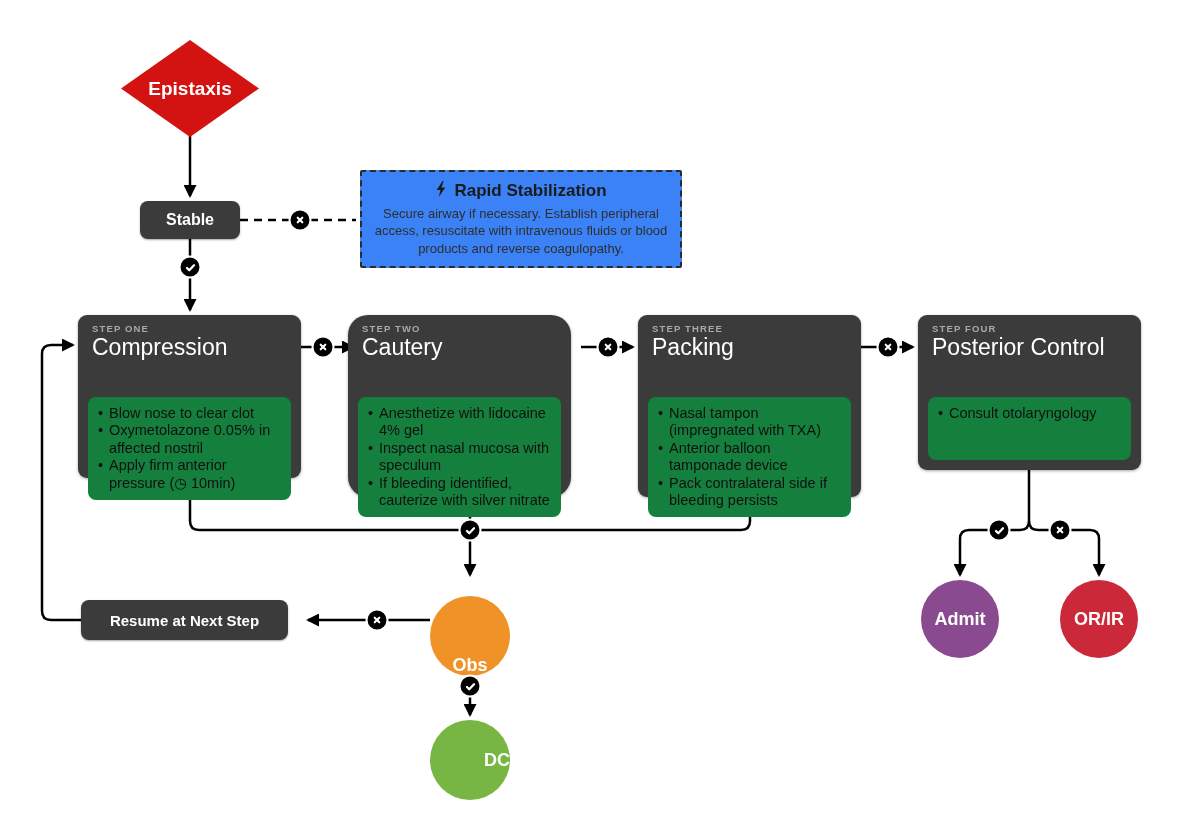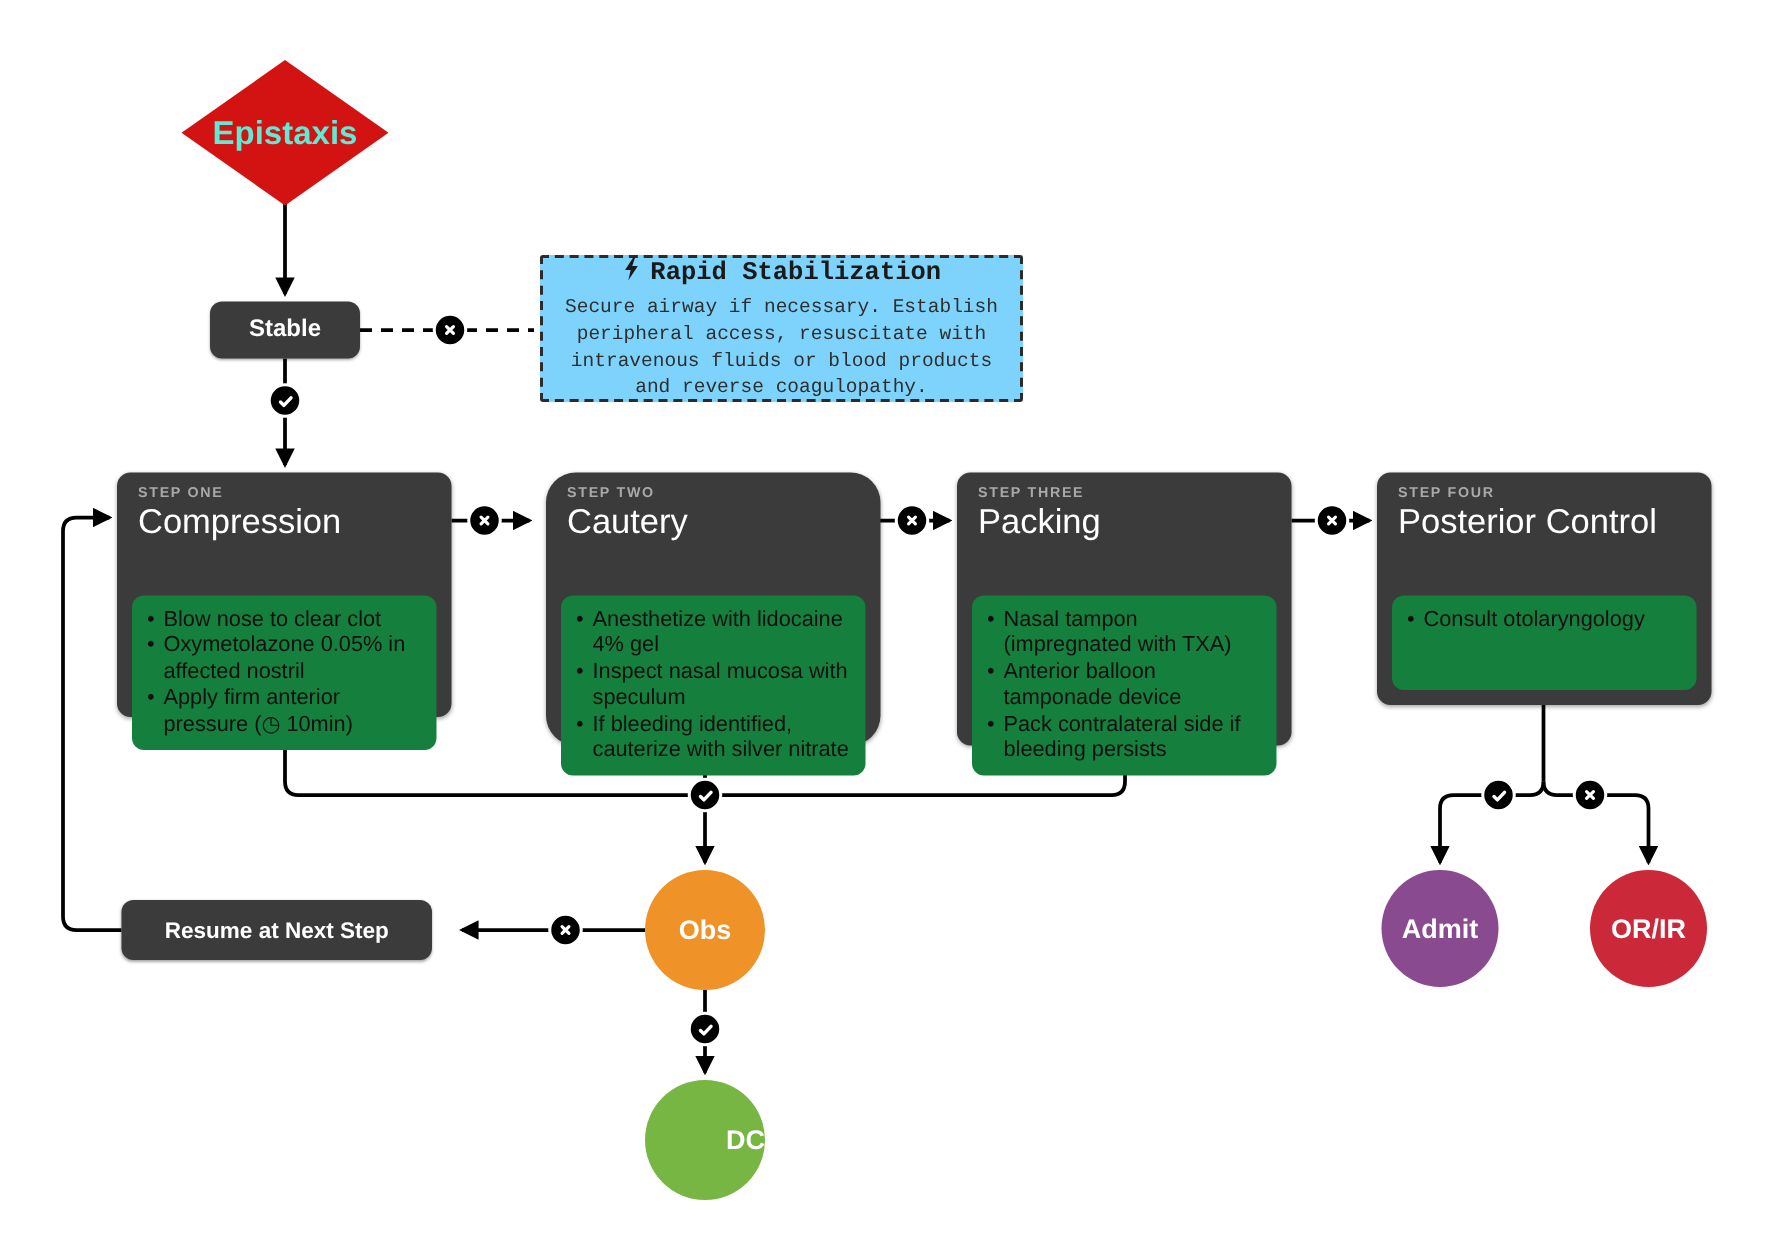--- a/index.html
+++ b/index.html
@@ -8,69 +8,69 @@
     font-family:"Liberation Sans",sans-serif;overflow:hidden;
   }
   svg.wires{position:absolute;left:0;top:0;z-index:1;}
   .node{position:absolute;z-index:2;box-sizing:border-box;}
 
   
   .diamond{
     left:121px;top:40px;width:138px;height:97px;
     clip-path:polygon(50% 0,100% 50%,50% 100%,0 50%);
     display:flex;align-items:center;justify-content:center;
-    color:#5eead4;font-weight:bold;font-size:22px;
+    color:#ffffff;font-weight:bold;font-size:19px;
   }
   
   .pill{
     background:#3b3b3b;border-radius:8px;color:#fff;font-weight:bold;
     display:flex;align-items:center;justify-content:center;
     box-shadow:0 1px 2px rgba(0,0,0,.35);
   }
   .stable{left:140px;top:201px;width:100px;height:38px;font-size:16px;text-align:center;}
   .resume{left:81px;top:600px;width:207px;height:40px;font-size:15px;}
 
   
   .note{
     left:360px;top:170px;width:322px;height:98px;
-    border:2px dashed #2b2b2b;background:#7dd3fc;border-radius:2px;
+    border:2px dashed #2b2b2b;background:#3b82f6;border-radius:2px;
     display:flex;flex-direction:column;align-items:center;justify-content:center;
-    text-align:center;padding:4px 10px;font-family:Liberation Mono, monospace;
+    text-align:center;padding:4px 10px;
   }
   .note-title{font-size:17px;font-weight:bold;color:#1a1a1a;display:flex;align-items:center;gap:6px;margin-bottom:3px;}
   .note-body{font-size:13px;color:#2e2e2e;line-height:1.35;max-width:300px;}
 
   
   .step{
     background:#3b3b3b;border-radius:9px;display:flex;flex-direction:column;
     box-shadow:0 1px 3px rgba(0,0,0,.35);width:223px;top:315px;gap:32px;
   }
   .step-comp{left:78px;height:163px;}
-  .step-caut{left:364px;height:182px;border-radius:20px;}
+  .step-caut{left:348px;height:182px;border-radius:20px;}
   .step-pack{left:638px;height:182px;}
   .step-post{left:918px;height:155px;}
   .step-head{padding:8px 14px 5px 14px;}
   .step-label{font-size:9.5px;font-weight:bold;color:#a9a9a9;letter-spacing:.12em;text-transform:uppercase;line-height:11px;}
   .step-title{font-size:23px;color:#fff;line-height:26px;font-weight:400;}
   .step-panel{
     flex:1;margin:0 10px 10px 10px;background:#15803d;border-radius:8px;
     padding:8px 6px 8px 8px;
   }
   .step-panel ul{margin:0;padding:0;list-style:none;}
   .step-panel li{
     position:relative;padding-left:13px;font-size:14.5px;line-height:1.2;color:#101010;
   }
   .step-panel li::before{content:"•";position:absolute;left:2px;}
 
   
   .circle{
     border-radius:50%;display:flex;align-items:center;justify-content:center;
     color:#fff;font-weight:bold;font-size:18px;
   }
-  .obs{left:430px;top:580px;width:80px;height:80px;}
+  .obs{left:430px;top:596px;width:80px;height:80px;align-items:flex-end;}
   .dc{left:430px;top:720px;width:80px;height:80px;justify-content:flex-end;}
   .admit{left:921px;top:580px;width:78px;height:78px;}
   .orir{left:1060px;top:580px;width:78px;height:78px;}
 
   
   .badge{
     position:absolute;z-index:3;width:19px;height:19px;background:#000;
     border:2px solid #fff;border-radius:50%;
     display:flex;align-items:center;justify-content:center;
     transform:translate(-50%,-50%);

